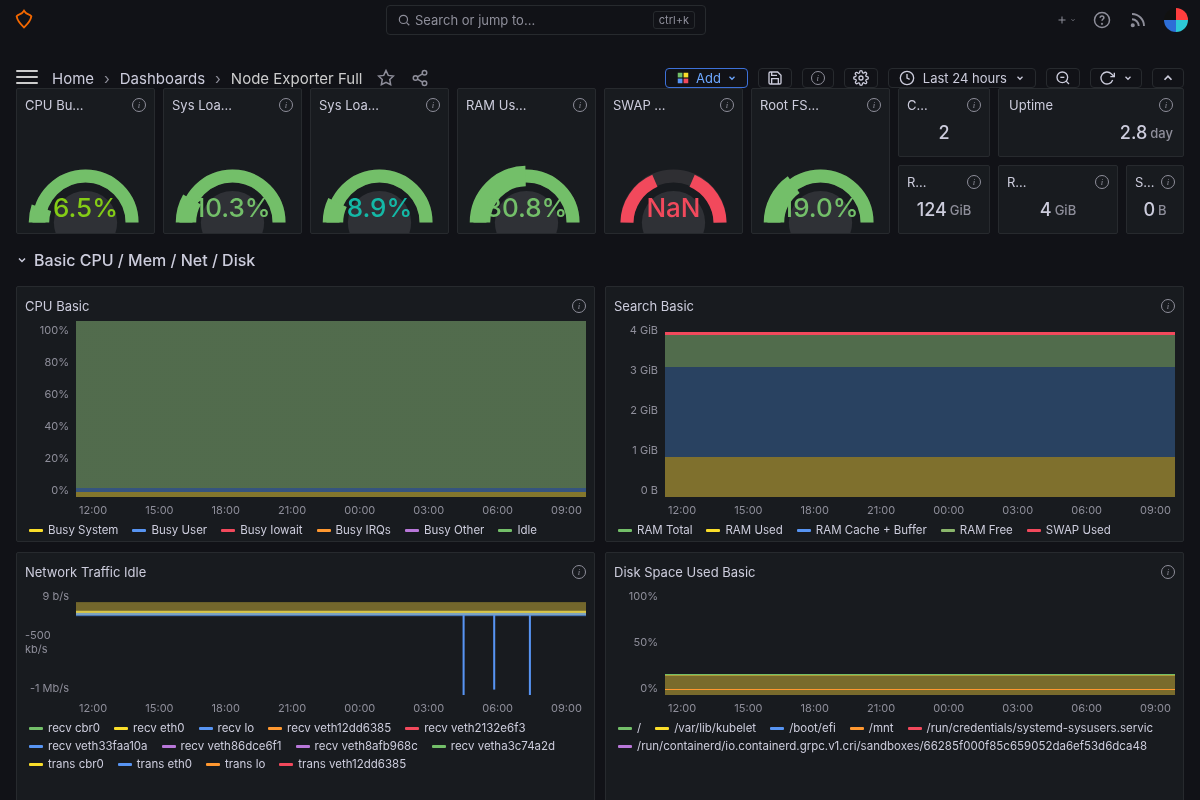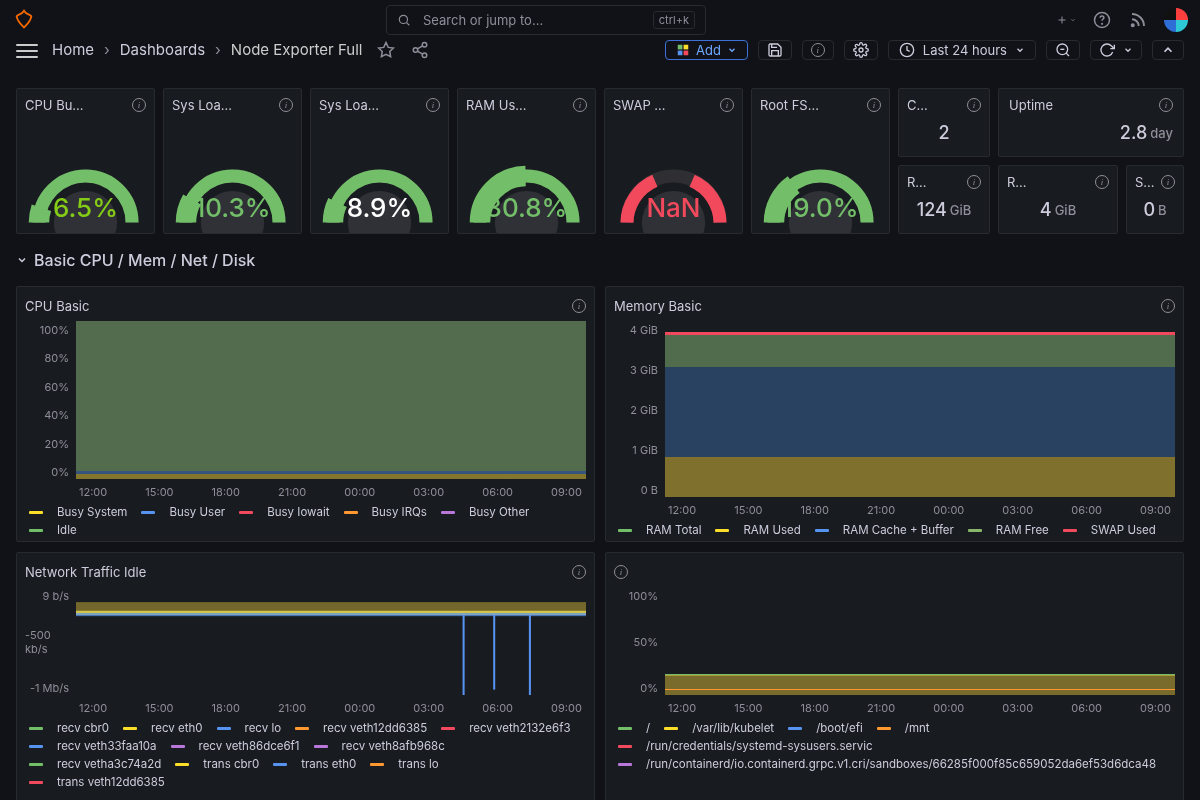--- a/index.html
+++ b/index.html
@@ -1,27 +1,27 @@
 <!DOCTYPE html>
 <html><head>
 <meta charset="utf-8">
 <style>
 *{box-sizing:border-box;margin:0;padding:0}
 html,body{width:1200px;height:800px;overflow:hidden;background:#111217;color:#ccccdc;font-family:Inter,Roboto,-apple-system,BlinkMacSystemFont,sans-serif;font-size:13px}
 :root{--bg:#111217;--panel:#181b1f;--border:#272a2e;--text:#ccccdc;--text-dim:#8e8e9a;--green:#73bf69;--red:#f2495c;--yellow:#fade2a;--blue:#5794f2;--orange:#ff9830;--purple:#b877d9;--darkgreen:#4d6b55;--darkblue:#2b4768;--darkyellow:#8b7a2f}
 
 .topbar{height:40px;display:flex;align-items:center;padding:0 12px;gap:8px}
 .logo{width:24px;height:24px;display:flex;align-items:center;justify-content:center;color:#f46800}
-.searchbox{margin-left:auto;margin-right:auto;width:320px;height:30px;border:1px solid var(--border);border-radius:4px;display:flex;align-items:center;padding:0 10px;gap:12px;color:var(--text-dim)}
+.searchbox{margin-left:auto;margin-right:auto;width:320px;height:30px;border:1px solid var(--border);border-radius:4px;display:flex;align-items:center;padding:0 10px;gap:4px;color:var(--text-dim)}
 .kbd{border:1px solid var(--border);border-radius:3px;padding:1px 5px;font-size:11px;margin-left:auto}
 .topicons{display:flex;align-items:center;gap:16px}
 .iconbtn{width:20px;height:20px;display:flex;align-items:center;justify-content:center;color:var(--text-dim);cursor:pointer}
 .avatar{width:24px;height:24px;border-radius:50%;background:conic-gradient(#ff3e3e 0 25%,#2dc9d7 0 50%,#2d6ed7 0 75%,#111 0 100%)}
 
-.toolbar{height:48px;display:flex;align-items:flex-start;padding:0 16px;gap:14px}
+.toolbar{height:48px;display:flex;align-items:flex-end;padding:0 16px;gap:14px}
 .hamburger{width:22px;height:22px;display:flex;flex-direction:column;justify-content:center;gap:4px;cursor:pointer}
 .hamburger span{height:2px;background:#ccc;border-radius:1px}
 .crumbs{display:flex;align-items:center;gap:10px;font-size:15px}
 .crumbs a{color:var(--text);text-decoration:none}
 .chev{color:var(--text-dim)}
 .toolbar-right{margin-left:auto;display:flex;align-items:center;gap:10px}
 .btn{height:20px;border:1px solid var(--border);border-radius:4px;display:flex;align-items:center;padding:0 10px;gap:6px;cursor:pointer;color:var(--text);font-size:13px}
 .btn.primary{border-color:#3d71d9;color:#6ea8ff}
 .timebtn{gap:8px}
 
@@ -47,21 +47,21 @@
 .secthdr{display:flex;align-items:center;gap:6px;font-size:16px;font-weight:500;padding:6px 0}
 
 .charts{display:grid;grid-template-columns:1fr 1fr;gap:10px}
 .chartpanel{height:256px;display:flex;flex-direction:column;padding:8px 8px 4px}
 .chartpanel .panelhead{height:22px;margin-bottom:4px}
 .plot{flex:1;position:relative;display:flex}
 .yaxis{display:flex;flex-direction:column;justify-content:space-between;align-items:flex-end;font-size:11px;color:var(--text-dim);width:50px;padding:2px 6px 20px 0}
 .plotarea{flex:1;position:relative;border-left:1px solid transparent}
 .xaxis{position:absolute;left:50px;right:0;bottom:0;display:flex;justify-content:space-between;font-size:11px;color:var(--text-dim);padding:0 4px}
 .legend{display:flex;flex-wrap:wrap;gap:4px 14px;font-size:11.5px;padding:6px 4px 0;min-height:20px}
-.legitem{display:flex;align-items:center;gap:14px;white-space:nowrap;overflow:hidden}
+.legitem{display:flex;align-items:center;gap:5px;white-space:nowrap;overflow:hidden}
 .swatch{width:14px;height:3px;border-radius:1px;flex-shrink:0}
 .chartpanel.tall{height:258px}
 
 .fill{position:absolute;left:0;right:0}
 .info-i{width:14px;height:14px;border:1.2px solid var(--text-dim);border-radius:50%;display:inline-flex;align-items:center;justify-content:center;font-size:9px;color:var(--text-dim);font-style:italic;font-family:serif;line-height:1}
 svg{display:block}
 .unit{font-size:13px;color:var(--text-dim);margin-left:3px}
 </style>
 </head>
 <body>
@@ -243,21 +243,21 @@
         </div>
   <div class="gaugewrap">
     <svg width="130" height="86" viewBox="0 0 130 80">
       <path d="M15 75 A50 50 0 0 1 115 75" fill="none" stroke="#2f2f33" stroke-width="14"></path>
       <circle cx="65" cy="75" r="34" fill="#2f3136"></circle>
       <path d="M15 75 A50 50 0 0 1 115 75" fill="none" stroke="#73bf69" stroke-width="14" stroke-dasharray="196.014 251.3"></path>
            <path d="M15 75 A50 50 0 0 1 115 75" fill="none" stroke="#ff9830" stroke-width="14" stroke-dasharray="25.130000000000003 251.3" stroke-dashoffset="-221.144"></path>
            <path d="M15 75 A50 50 0 0 1 115 75" fill="none" stroke="#2f2f33" stroke-width="14" stroke-dasharray="228.9343 251.3" stroke-dashoffset="-22.365700000000004" opacity="0"></path>
            <path d="M15 75 A50 50 0 0 1 115 75" fill="none" stroke="#73bf69" stroke-width="22" stroke-dasharray="22.365700000000004 251.3" stroke-linecap="butt"></path>
     </svg>
-    <div class="gaugeval" style="color:#ffffff">8.9%</div>
+    <div class="gaugeval" style="color:#14b8a6">8.9%</div>
   </div>
       </div>
       <div class="panel gaugepanel">
         <div class="panelhead">
           <span class="title">RAM Us…</span>
           <span class="info-i">i</span>
         </div>
   <div class="gaugewrap">
     <svg width="130" height="86" viewBox="0 0 130 80">
       <path d="M15 75 A50 50 0 0 1 115 75" fill="none" stroke="#2f2f33" stroke-width="14"></path>
@@ -405,21 +405,21 @@
           </div>
           <div class="legitem">
             <span class="swatch" style="background:#73bf69"></span>
             <span>Idle</span>
           </div>
         </div>
     </div>
 
     <div class="panel chartpanel">
       <div class="panelhead">
-          <span class="title">Memory Basic</span>
+          <span class="title">Search Basic</span>
           <span class="info-i">i</span>
         </div>
       <div class="plot">
         <div class="yaxis" id="mem-y">
             <span>4 GiB</span>
             <span>3 GiB</span>
             <span>2 GiB</span>
             <span>1 GiB</span>
             <span>0 B</span>
           </div>
@@ -547,20 +547,21 @@
           </div>
           <div class="legitem">
             <span class="swatch" style="background:#f2495c"></span>
             <span>trans veth12dd6385</span>
           </div>
         </div>
     </div>
 
     <div class="panel chartpanel tall">
       <div class="panelhead">
+          <span class="title">Disk Space Used Basic</span>
           <span class="info-i">i</span>
         </div>
       <div class="plot" style="flex:0 0 128px">
         <div class="yaxis" id="disk-y" style="padding-bottom:20px">
             <span>100%</span>
             <span>50%</span>
             <span>0%</span>
           </div>
         <div class="plotarea" style="margin-bottom:20px">
           <div class="fill" style="bottom:0;height:19%;background:#8b7a2f;opacity:0.85;border-top:2px solid #c9b23c"></div>

